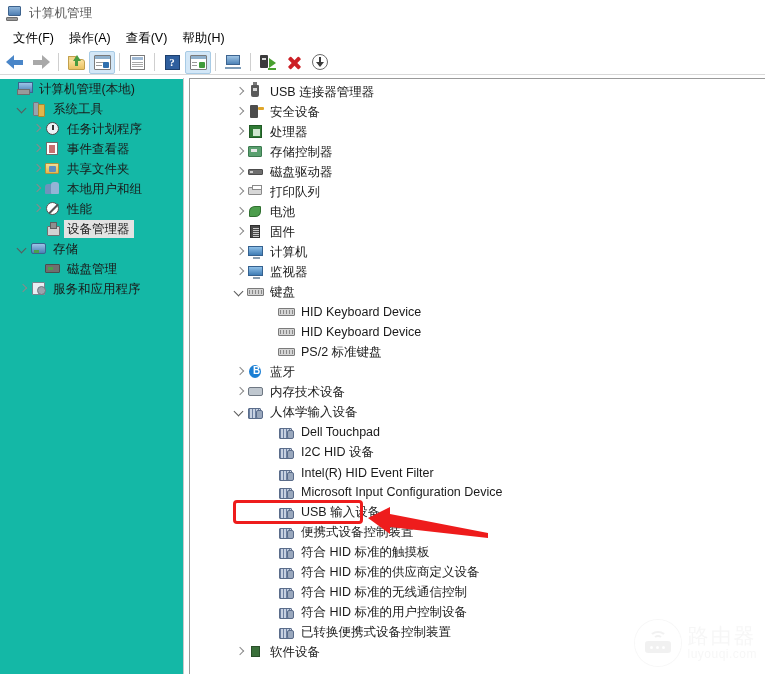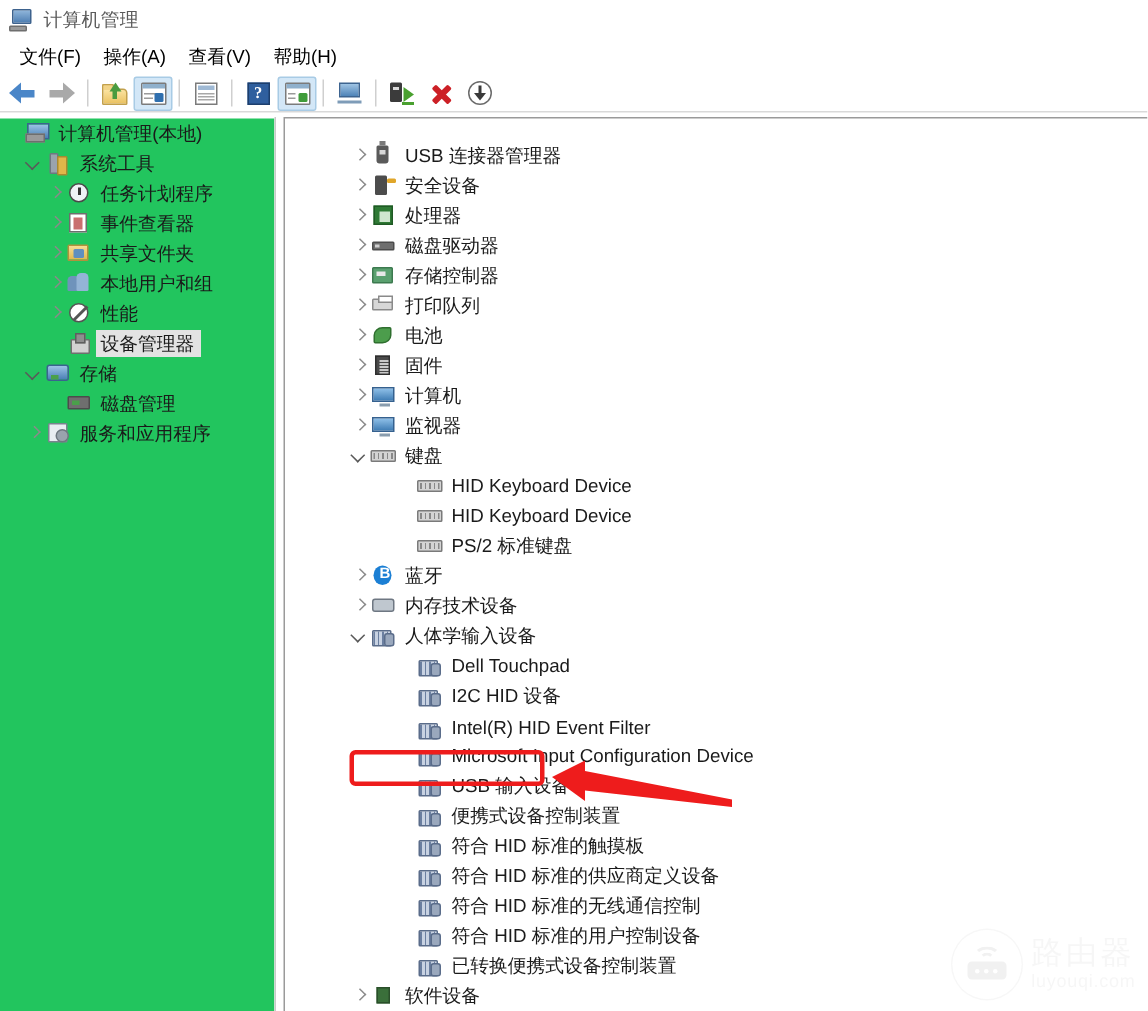--- a/index.html
+++ b/index.html
@@ -159,21 +159,21 @@
   .ico-scan .st { position: absolute; left: 6px; top: 2px; width: 2px; height: 7px; background: #3a3a3a; }
   .ico-scan .hd {
     position: absolute; left: 3px; top: 7px; width: 0; height: 0;
     border-left: 4px solid transparent; border-right: 4px solid transparent; border-top: 5px solid #3a3a3a;
   }
 
   
   .left-panel {
     position: absolute; left: 0; top: 79px;
     width: 183px; height: 595px;
-    background: #22c55e; overflow: hidden;
+    background: #14b8a6; overflow: hidden;
   }
   .splitter {
     position: absolute; left: 183px; top: 78px;
     width: 7px; height: 596px;
     background: #ffffff;
     border-left: 1px solid #c9c9c9;
     border-right: 1px solid #9a9a9a;
   }
   .right-panel {
     position: absolute; left: 190px; top: 78px;
@@ -520,21 +520,21 @@
           </span>
           <span class="lbl">服务和应用程序</span>
         </div>
       </div>
   </div>
 
   <div class="splitter"></div>
 
   <div class="right-panel">
     <div class="right-inner" id="right-tree">
-        <div class="row" style="padding-left: 43px; margin-top: 12px;">
+        <div class="row" style="padding-left: 43px;">
           <span class="chev closed"></span>
           <span class="ricon">
             <span class="g-usb"></span>
           </span>
           <span class="lbl">USB 连接器管理器</span>
         </div>
         <div class="row" style="padding-left: 43px;">
           <span class="chev closed"></span>
           <span class="ricon">
             <span class="g-sec"></span>
@@ -544,30 +544,30 @@
         <div class="row" style="padding-left: 43px;">
           <span class="chev closed"></span>
           <span class="ricon">
             <span class="g-cpu"></span>
           </span>
           <span class="lbl">处理器</span>
         </div>
         <div class="row" style="padding-left: 43px;">
           <span class="chev closed"></span>
           <span class="ricon">
+            <span class="g-stor"></span>
+          </span>
+          <span class="lbl">存储控制器</span>
+        </div>
+        <div class="row" style="padding-left: 43px;">
+          <span class="chev closed"></span>
+          <span class="ricon">
             <span class="g-disk"></span>
           </span>
           <span class="lbl">磁盘驱动器</span>
-        </div>
-        <div class="row" style="padding-left: 43px;">
-          <span class="chev closed"></span>
-          <span class="ricon">
-            <span class="g-stor"></span>
-          </span>
-          <span class="lbl">存储控制器</span>
         </div>
         <div class="row" style="padding-left: 43px;">
           <span class="chev closed"></span>
           <span class="ricon">
             <span class="g-print"></span>
           </span>
           <span class="lbl">打印队列</span>
         </div>
         <div class="row" style="padding-left: 43px;">
           <span class="chev closed"></span>

